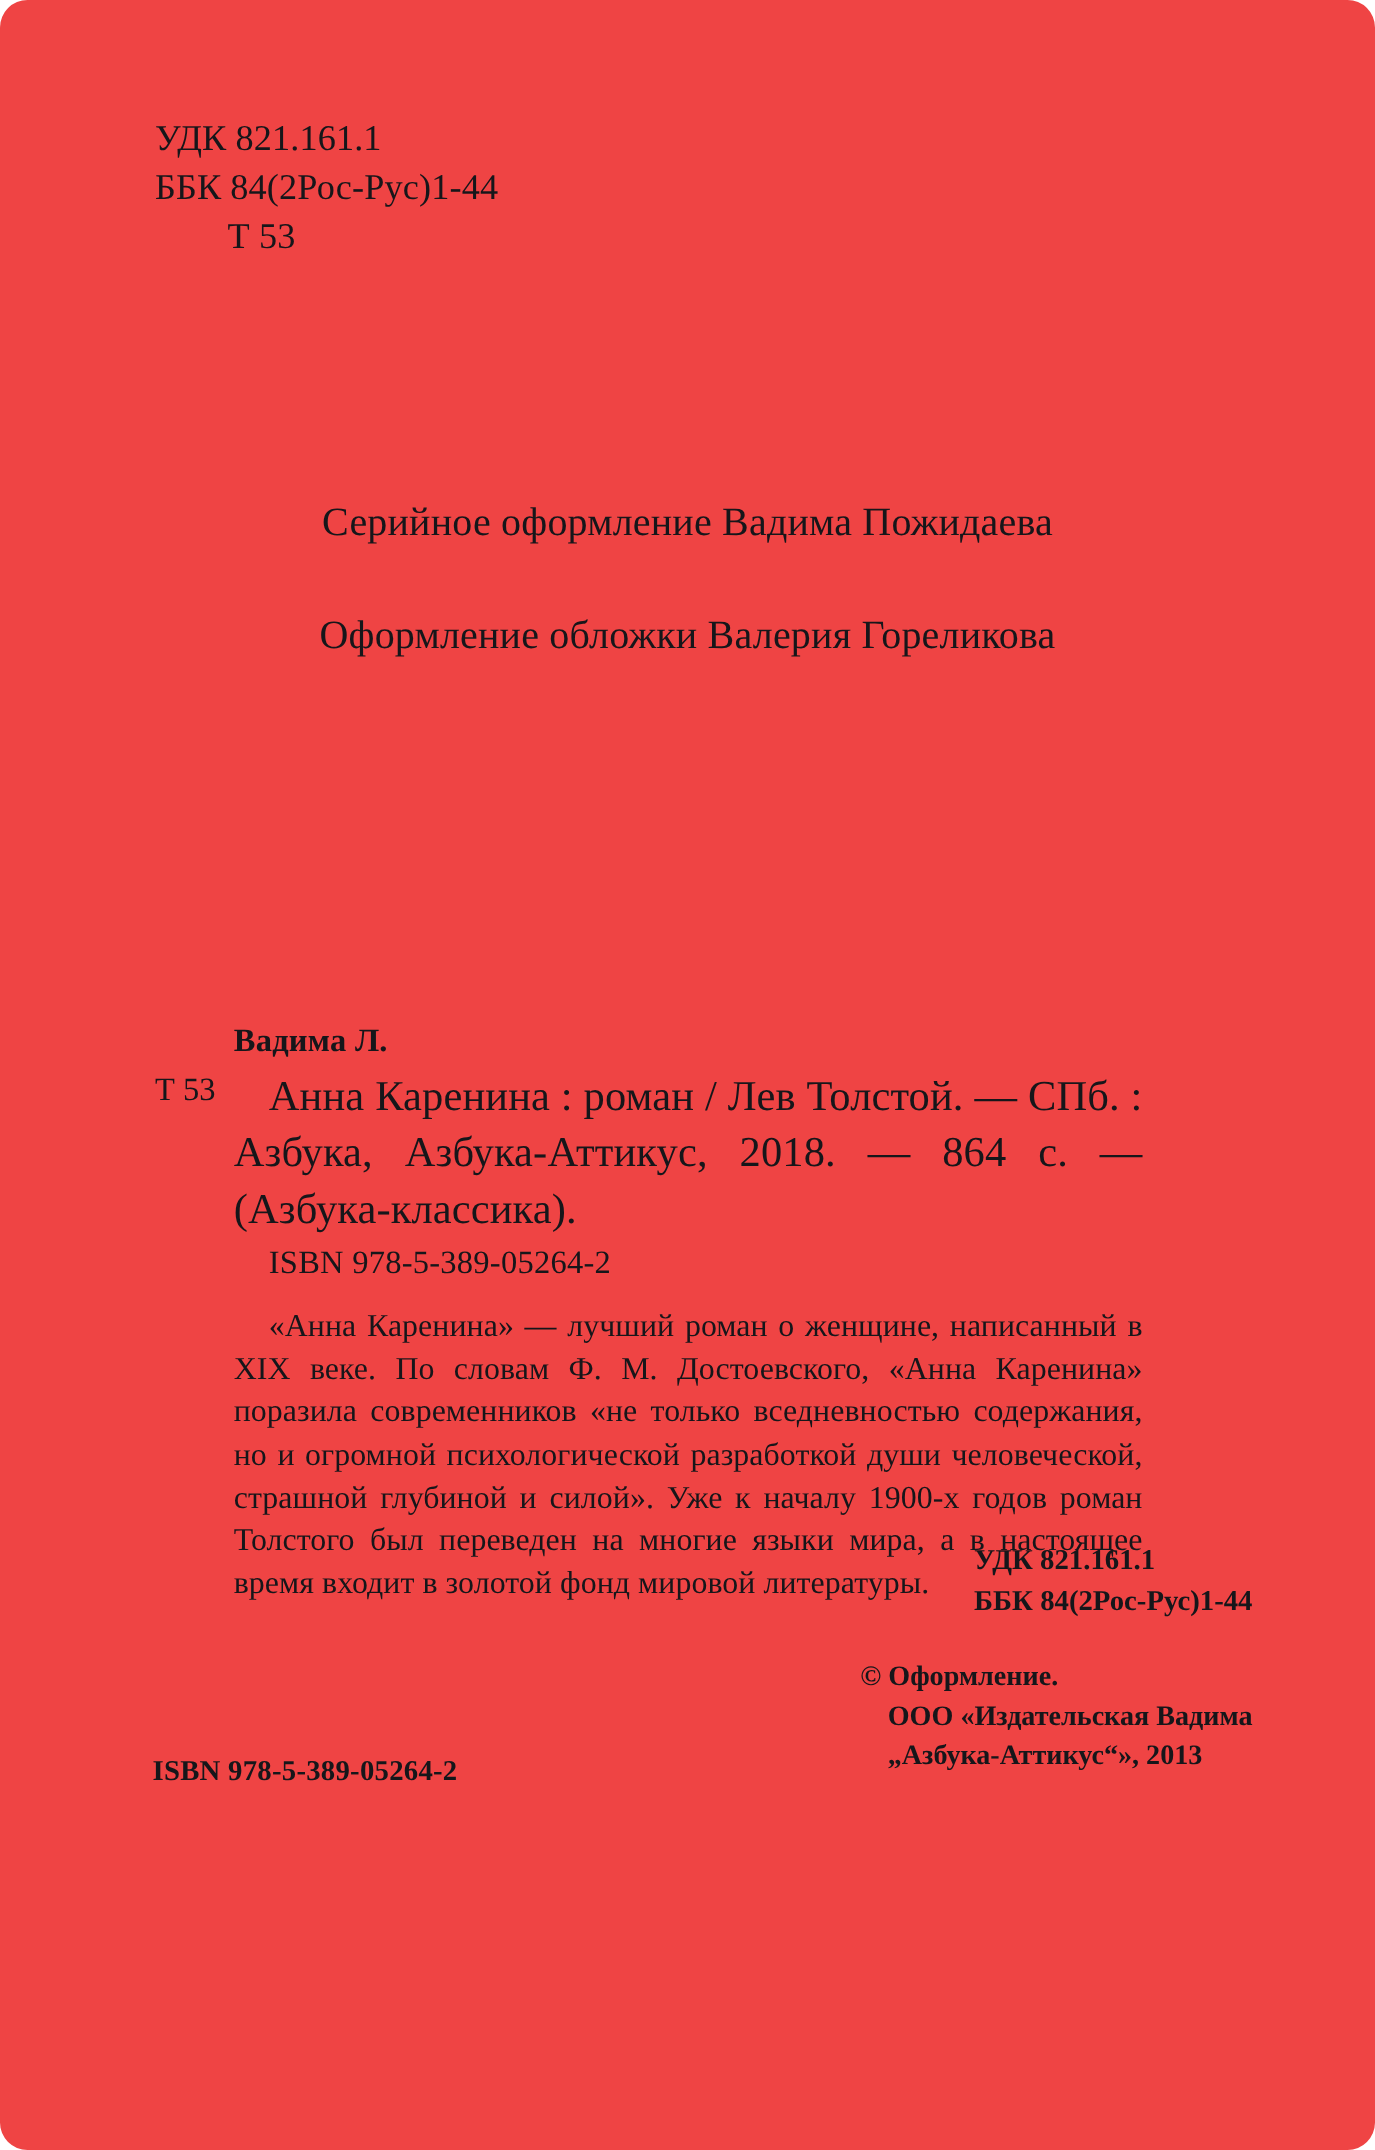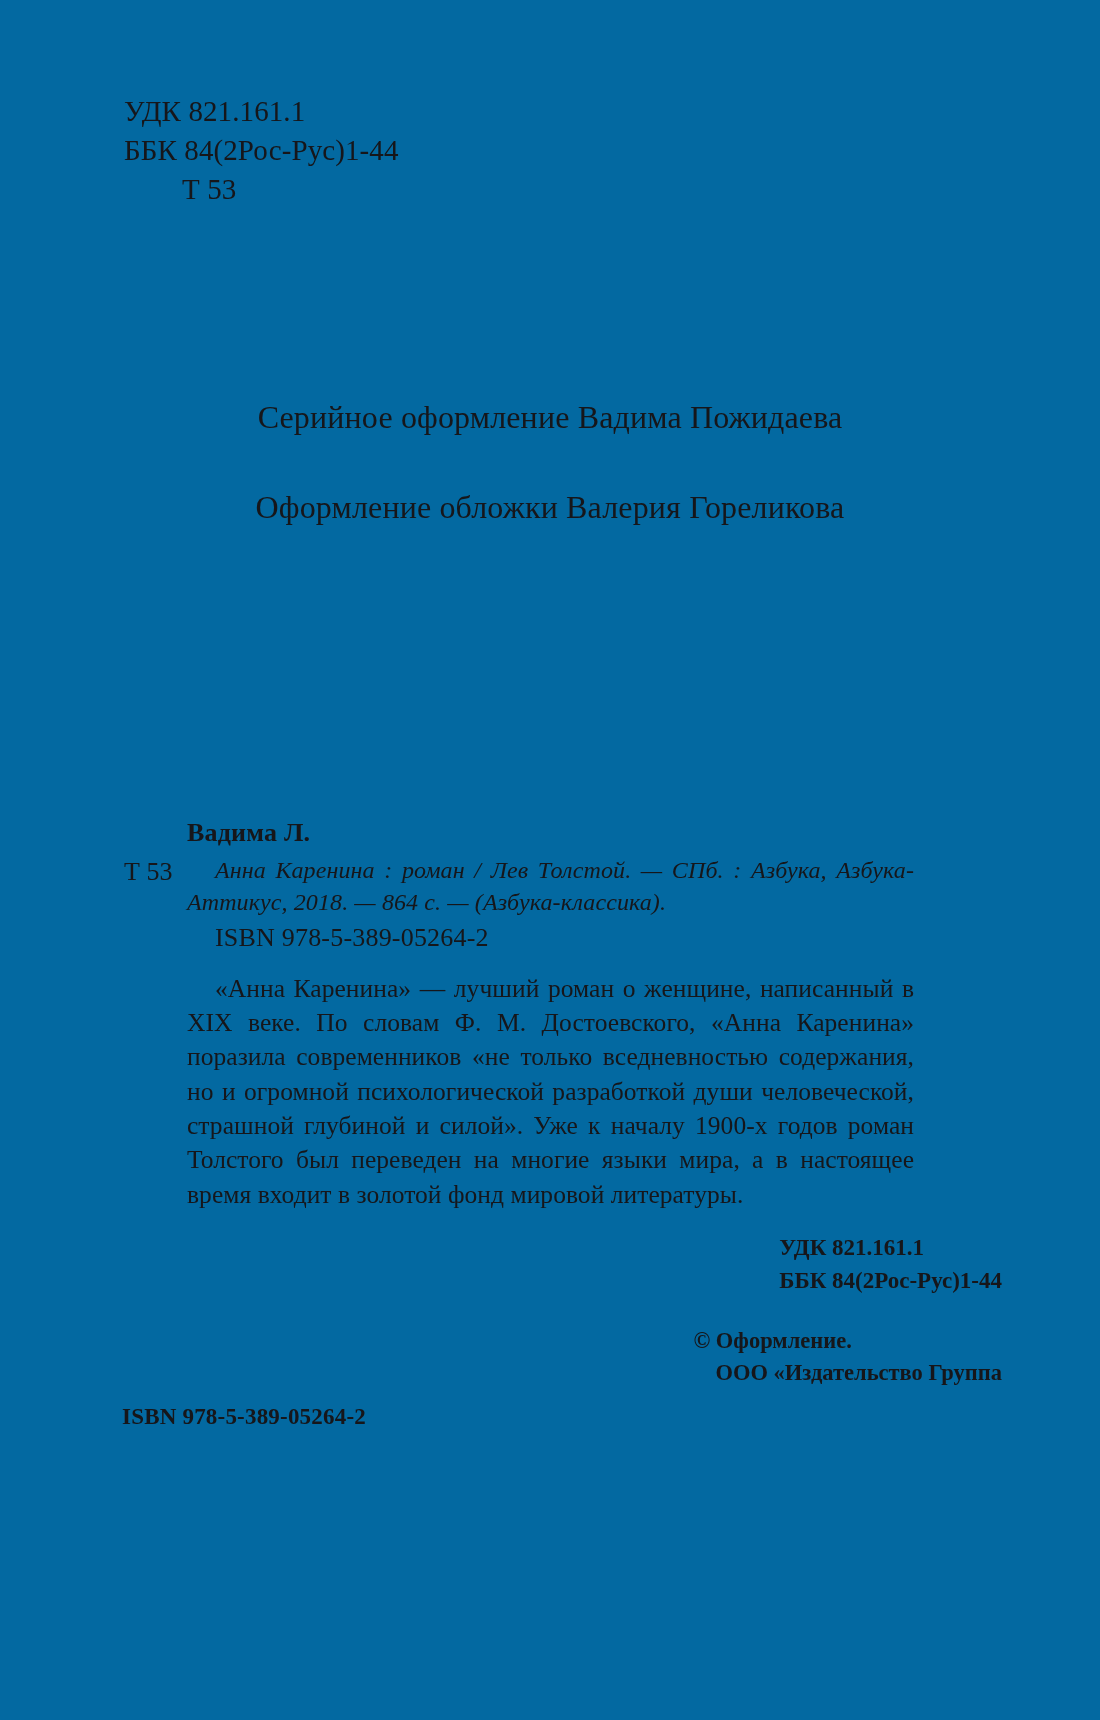--- a/index.html
+++ b/index.html
@@ -12,21 +12,22 @@
     height: 1720px;
     position: relative;
     font-family: "Liberation Serif", "DejaVu Serif", serif;
     color: #16161a;
     overflow: hidden;
   }
 
   .page {
     position: absolute;
     inset: 0;
-    background: #0369a1;
+    background: #ef4444;
+    border-radius: 22px;
   }
 
   
   .classification {
     position: absolute;
     left: 124px;
     top: 92px;
     font-size: 29px;
     line-height: 1.34;
     letter-spacing: 0.1px;
@@ -77,26 +78,25 @@
   }
   .shelf-mark {
     position: absolute;
     left: 0;
     top: 2px;
     font-size: 26px;
     white-space: nowrap;
   }
   .record-desc {
     padding-left: 63px;
-    font-size: 24px;
+    font-size: 34px;
     line-height: 1.33;
     text-align: justify;
     text-indent: 28px;
     letter-spacing: 0.1px;
-    font-style: italic;
   }
   .record-isbn {
     padding-left: 63px;
     margin-top: 4px;
     font-size: 26px;
     text-indent: 28px;
     letter-spacing: 0.2px;
   }
   .annotation {
     padding-left: 63px;
@@ -180,18 +180,19 @@
     <div class="annotation">«Анна Каренина» — лучший роман о женщине, написанный в XIX веке. По словам Ф. М. Достоевского, «Анна Каренина» поразила современников «не только вседневностью содержания, но и огромной психологической разработкой души человеческой, страшной глубиной и силой». Уже к началу 1900-х годов роман Толстого был переведен на многие языки мира, а в настоящее время входит в золотой фонд мировой литературы.</div>
   </div>
 
   <div class="classification-bottom">
     <div>УДК 821.161.1</div>
     <div>ББК 84(2Рос-Рус)1-44</div>
   </div>
 
   <div class="copyright">
     <div class="cr-line">© Оформление.</div>
-    <div class="cr-line indent">ООО «Издательство Группа</div>
+    <div class="cr-line indent">ООО «Издательская Вадима</div>
+    <div class="cr-line indent">„Азбука-Аттикус“», 2013</div>
   </div>
 
   <div class="isbn-bottom">ISBN 978-5-389-05264-2</div>
 
 </div>
 
 </body></html>

